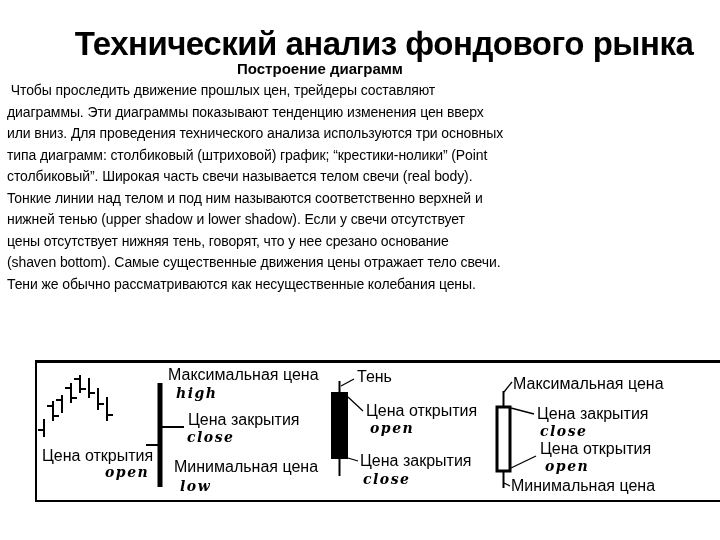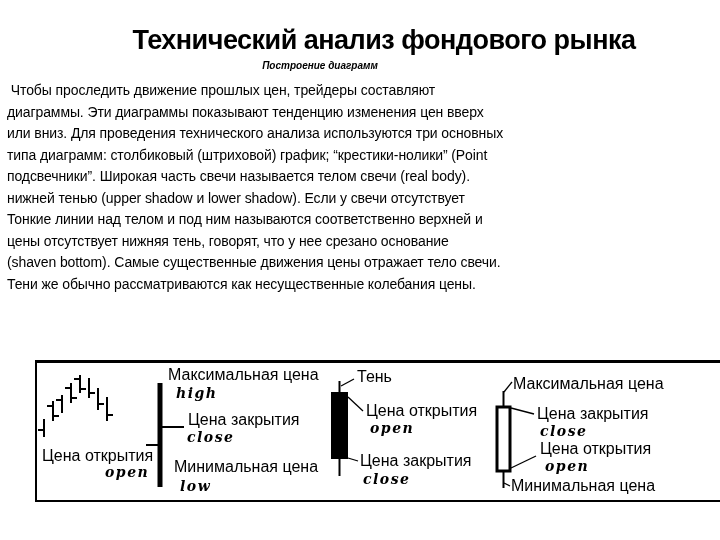--- a/index.html
+++ b/index.html
@@ -8,30 +8,29 @@
     background: #ffffff;
     color: #000000;
     font-family: "Liberation Sans", sans-serif;
     position: relative;
     overflow: hidden;
   }
   .title {
     position: absolute; top: 25px; left: 0; width: 720px;
     box-sizing: border-box; padding-left: 48px;
     text-align: center;
-    font-size: 27px; font-weight: bold; letter-spacing: -0.5px;
+    font-size: 33px; font-weight: bold; letter-spacing: -0.5px;
     white-space: nowrap;
   }
   .subtitle {
     position: absolute; top: 60px; left: 0; width: 720px;
     box-sizing: border-box; padding-right: 80px;
     text-align: center;
-    font-size: 10px; font-weight: bold;
+    font-size: 15px; font-weight: bold;
     white-space: nowrap;
-    font-style: italic;
   }
   .bodytext {
     position: absolute; top: 80px; left: 7px;
     font-size: 14px; line-height: 21.5px;
     letter-spacing: -0.1px;
   }
   .bodytext .line { white-space: pre; }
   .diagram-box {
     position: absolute; left: 35px; top: 360px;
     width: 716px; height: 142px;
@@ -55,23 +54,23 @@
 <body>
 
 <div class="title">Технический анализ фондового рынка</div>
 <div class="subtitle">Построение диаграмм</div>
 
 <div class="bodytext">
   <div class="line"> Чтобы проследить движение прошлых цен, трейдеры составляют</div>
   <div class="line">диаграммы. Эти диаграммы показывают тенденцию изменения цен вверх</div>
   <div class="line">или вниз. Для проведения технического анализа используются три основных</div>
   <div class="line">типа диаграмм: столбиковый (штриховой) график; “крестики-нолики” (Point</div>
-  <div class="line">подсвечники”. Широкая часть свечи называется телом свечи (real body).</div>
+  <div class="line">столбиковый”. Широкая часть свечи называется телом свечи (real body).</div>
+  <div class="line">Тонкие линии над телом и под ним называются соответственно верхней и</div>
   <div class="line">нижней тенью (upper shadow и lower shadow). Если у свечи отсутствует</div>
-  <div class="line">Тонкие линии над телом и под ним называются соответственно верхней и</div>
   <div class="line">цены отсутствует нижняя тень, говорят, что у нее срезано основание</div>
   <div class="line">(shaven bottom). Самые существенные движения цены отражает тело свечи.</div>
   <div class="line">Тени же обычно рассматриваются как несущественные колебания цены.</div>
 </div>
 
 <div class="diagram-box">
   <svg width="650" height="137" viewBox="37 363 650 137">
 
     <g stroke="#000" stroke-width="2">
       <line x1="44" y1="419" x2="44" y2="437"></line>

